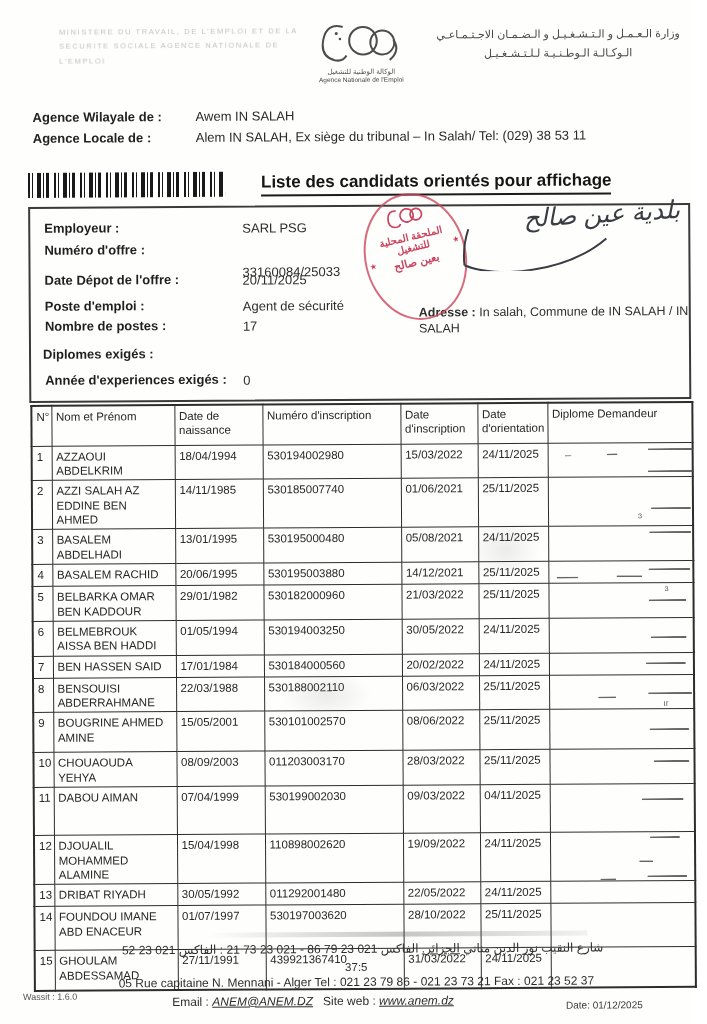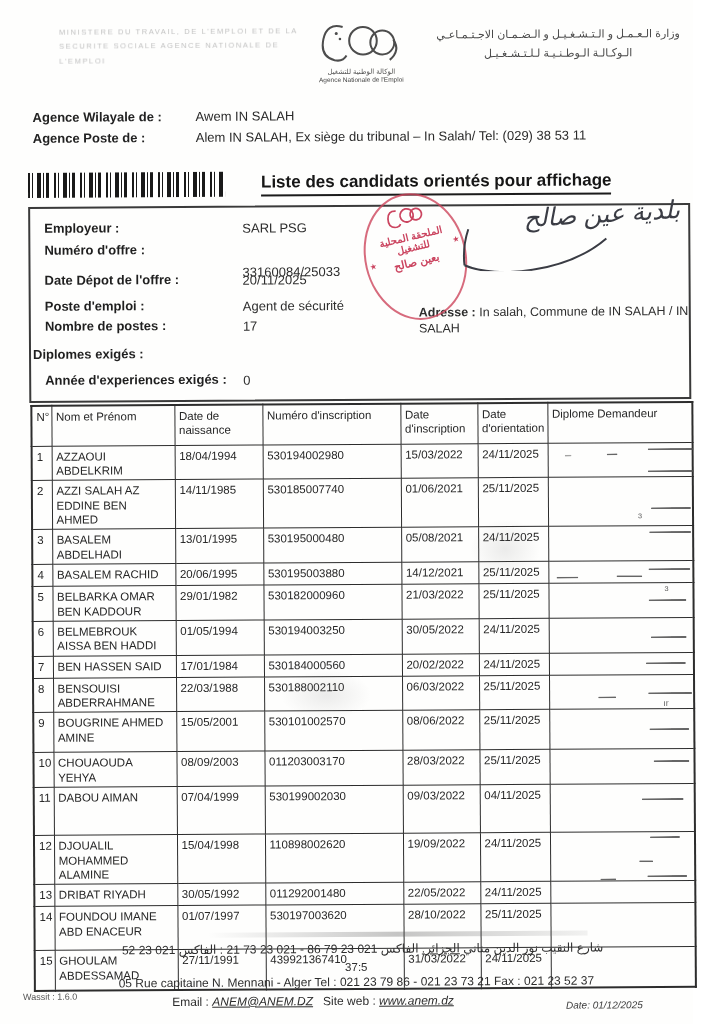--- a/index.html
+++ b/index.html
@@ -84,21 +84,21 @@
   .footer-ar .u { text-decoration:underline; }
   .footer-wrap { position:absolute; left:0; top:961px; width:707px; text-align:center;
                  font-size:11.5px; color:#2f2f2f; }
   .footer-fr { position:absolute; left:0; top:975px; width:707px; text-align:center;
                font-size:12px; color:#2c2c2c; }
   .footer-fr .u { }
   .footer-mail { position:absolute; left:0; top:994px; width:620px; text-align:center;
                  font-size:12px; color:#2c2c2c; }
   .footer-mail .u { text-decoration:underline;font-style:italic; }
   .wassit { position:absolute; left:20px; top:990px; font-size:9px; color:#555; }
-  .print-date { position:absolute; left:563px; top:1001px; font-size:10px; color:#3c3c3c;font-style:italic; }
+  .print-date { position:absolute; left:563px; top:1001px; font-size:10px; color:#3c3c3c; }
 </style>
 </head>
 <body>
 
 <div class="page">
  <div class="scan">
 
   <div class="ghost">MINISTERE DU TRAVAIL, DE L'EMPLOI ET DE LA SECURITE SOCIALE  AGENCE NATIONALE DE L'EMPLOI</div>
 
   <div class="logo-wrap">
@@ -120,21 +120,21 @@
     <div>وزارة الـعـمـل و الـتـشـغـيـل و الـضـمـان الاجـتـمـاعـي</div>
     <div>الـوكـالـة الـوطـنـيـة لـلـتـشـغـيـل</div>
   </div>
 
   <div class="agency">
     <div class="row">
       <span class="lbl">Agence Wilayale de :</span>
       <span class="val">Awem IN SALAH</span>
     </div>
     <div class="row">
-      <span class="lbl">Agence Poste de :</span>
+      <span class="lbl">Agence Locale de :</span>
       <span class="val">Alem IN SALAH, Ex siège du tribunal – In Salah/ Tel: (029) 38 53 11</span>
     </div>
   </div>
 
   <div class="barcode"></div>
   <div class="doc-title">Liste des candidats orientés pour affichage</div>
 
   <div class="offer-box">
     <div class="fld" style="left:14px; top:12px;">
       <span class="lbl">Employeur :</span>
@@ -154,21 +154,21 @@
     <div class="fld" style="left:14px; top:90px;">
       <span class="lbl">Poste d'emploi :</span>
     </div>
     <div class="fld val" style="left:212px; top:91px;">Agent de sécurité</div>
 
     <div class="fld" style="left:14px; top:110px;">
       <span class="lbl">Nombre de postes :</span>
     </div>
     <div class="fld val" style="left:212px; top:111px;">17</div>
 
-    <div class="fld" style="left:2px; top:138px;">
+    <div class="fld" style="left:12px; top:138px;">
       <span class="lbl">Diplomes exigés :</span>
     </div>
     <div class="fld val" style="left:212px; top:139px;"></div>
 
     <div class="fld" style="left:14px; top:164px;">
       <span class="lbl">Année d'experiences exigés :</span>
     </div>
     <div class="fld val" style="left:212px; top:165px;">0</div>
 
     <div class="adresse">

